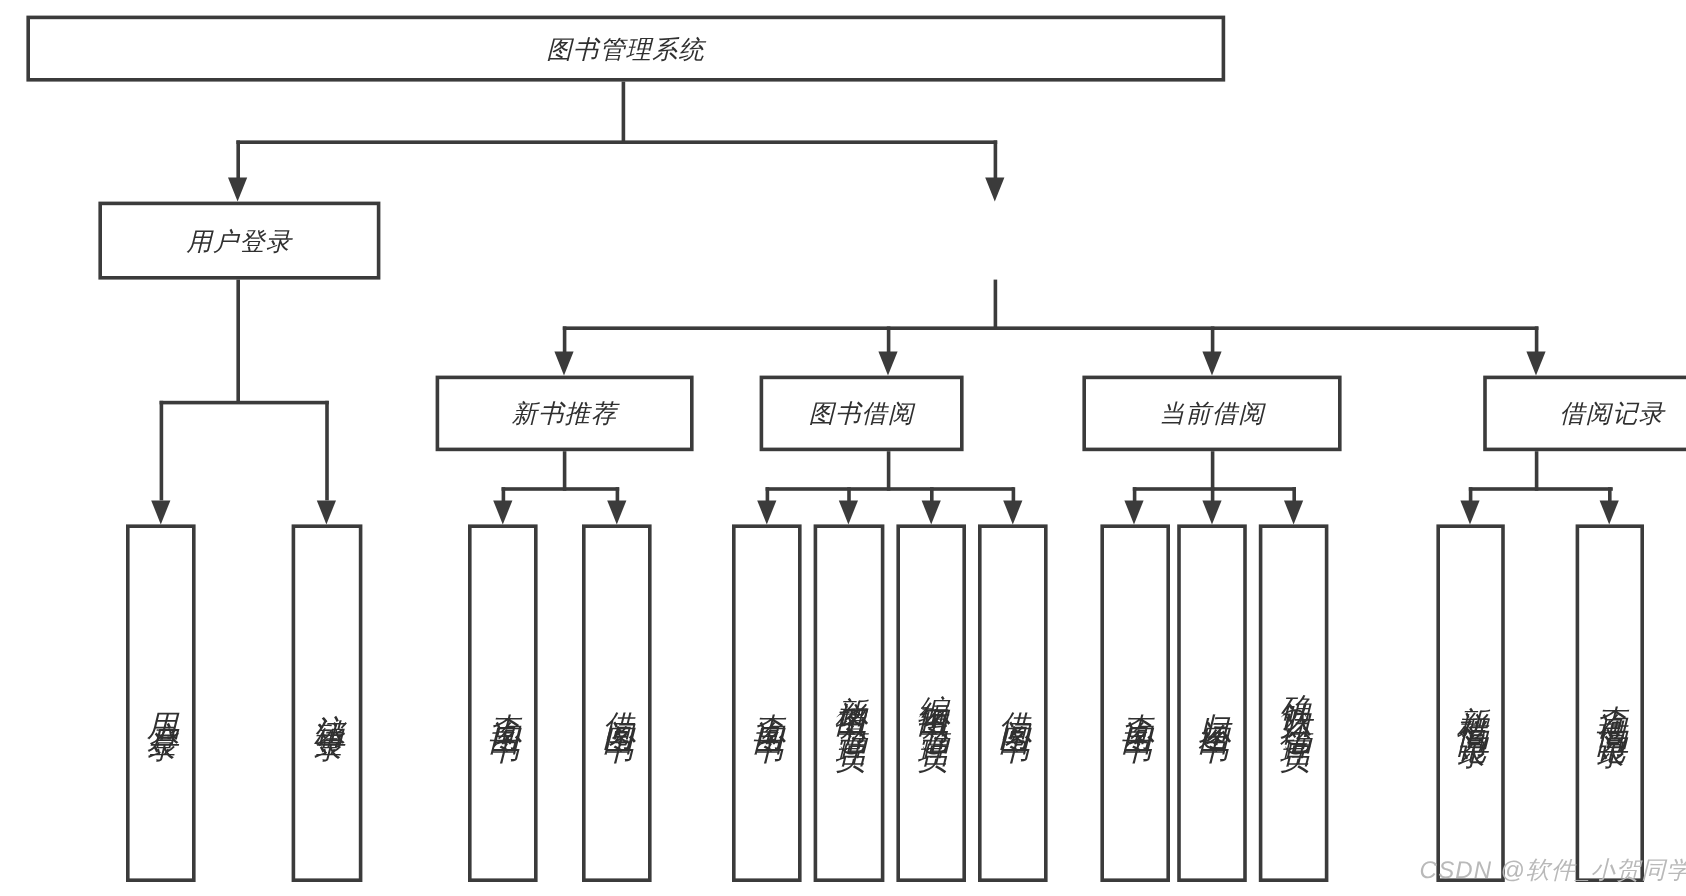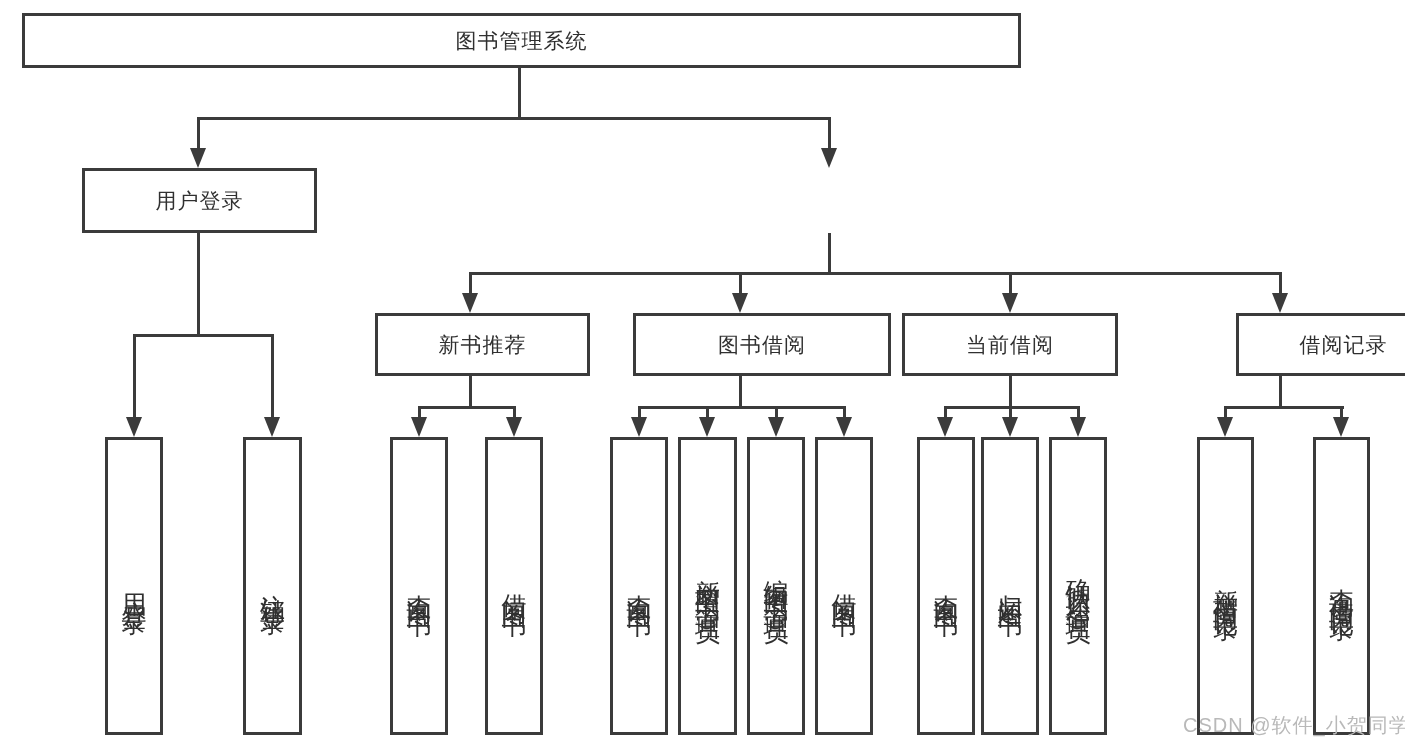--- a/index.html
+++ b/index.html
@@ -1,19 +1,19 @@
 <!DOCTYPE html>
 <html><head>
 <meta charset="utf-8">
 <style>
   html,body { margin:0; padding:0; background:#ffffff; }
   body { font-family:"Liberation Sans","DejaVu Sans",sans-serif; }
   #stage {
     position:relative; width:1405px; height:747px;
-    background:#ffffff; overflow:hidden;
+    background:#ffffff; overflow:hidden;font-style:italic;
   }
   .box {
     position:absolute; box-sizing:border-box;
     border:3px solid #3b3b3b; background:#ffffff;
     display:flex; align-items:center; justify-content:center;
     color:#303030;
   }
   .hnode { font-size:21px; letter-spacing:1px; }
   .leaf  { font-size:25px; }
   .leaf > span {
@@ -40,25 +40,25 @@
 
   <div class="box hnode" style="left:22px; top:13px; width:999px; height:55px;">
     <span>图书管理系统</span>
   </div>
 
   <div class="box hnode" style="left:82px; top:168px; width:235px; height:65px;">
     <span>用户登录</span>
   </div>
 
 
-  <div class="box hnode" style="left:363px; top:313px; width:215px; height:63px;margin-left:12px;">
+  <div class="box hnode" style="left:363px; top:313px; width:215px; height:63px;">
     <span>新书推荐</span>
   </div>
 
-  <div class="box hnode" style="left:633px; top:313px; width:258px; height:63px;text-align:center;">
+  <div class="box hnode" style="left:633px; top:313px; width:170px; height:63px;text-align:center;">
     <span>图书借阅</span>
   </div>
 
   <div class="box hnode" style="left:902px; top:313px; width:216px; height:63px;text-align:right;">
     <span>当前借阅</span>
   </div>
 
   <div class="box hnode" style="left:1236px; top:313px; width:215px; height:63px;">
     <span>借阅记录</span>
   </div>

